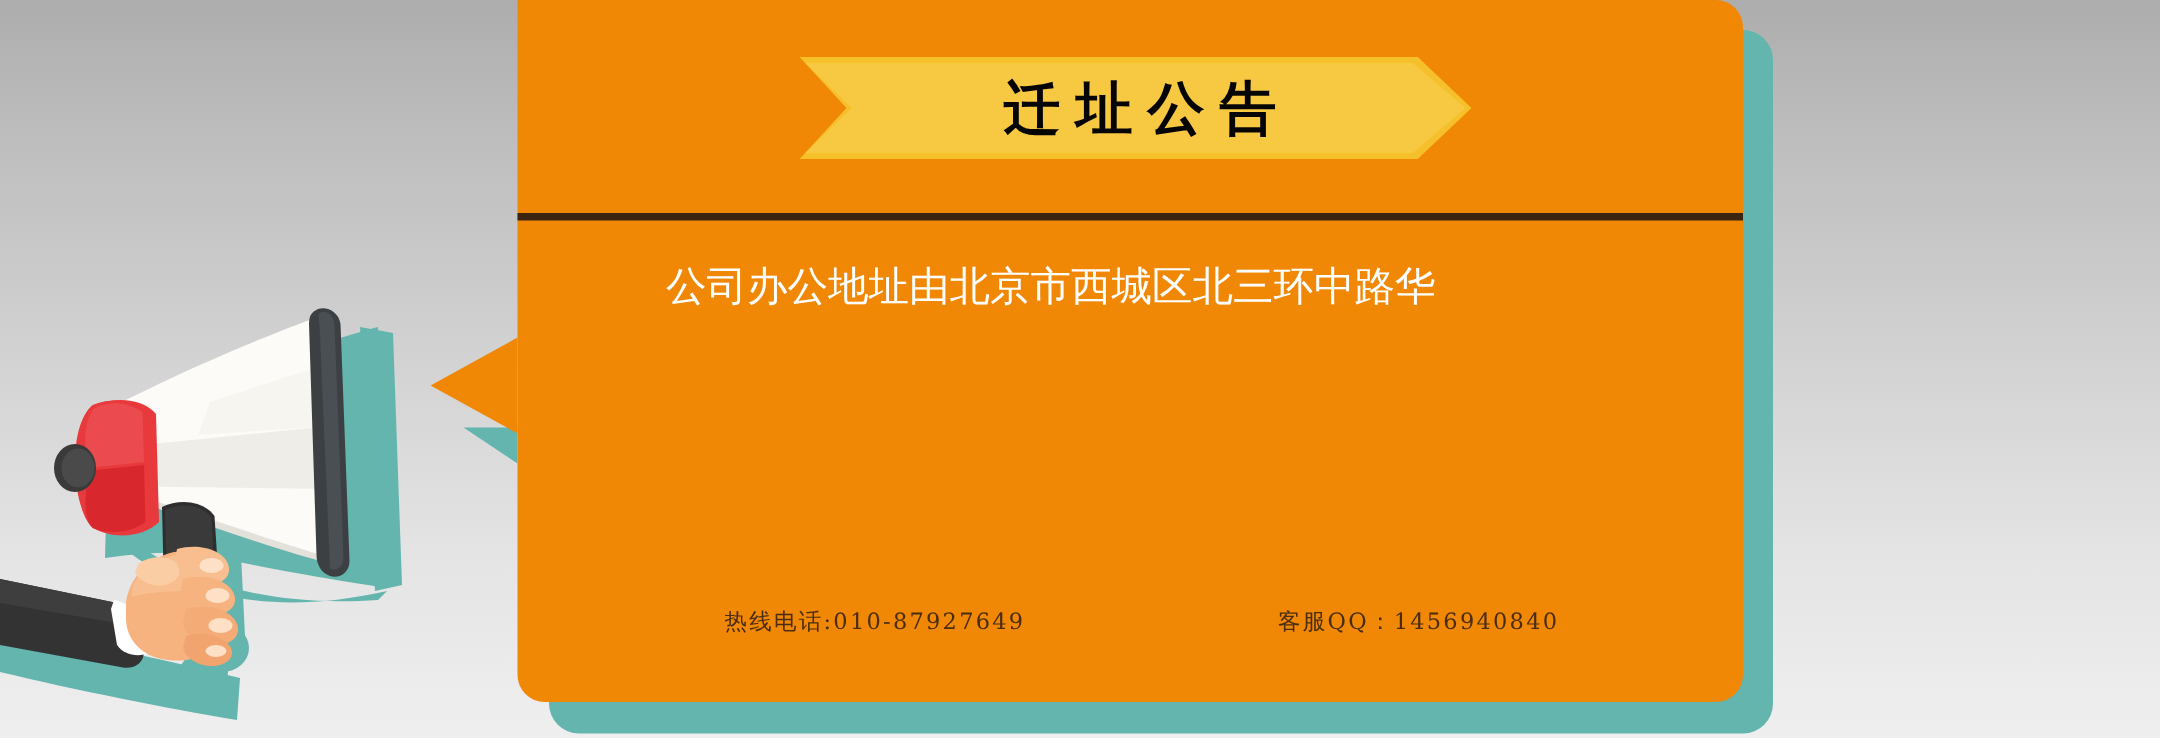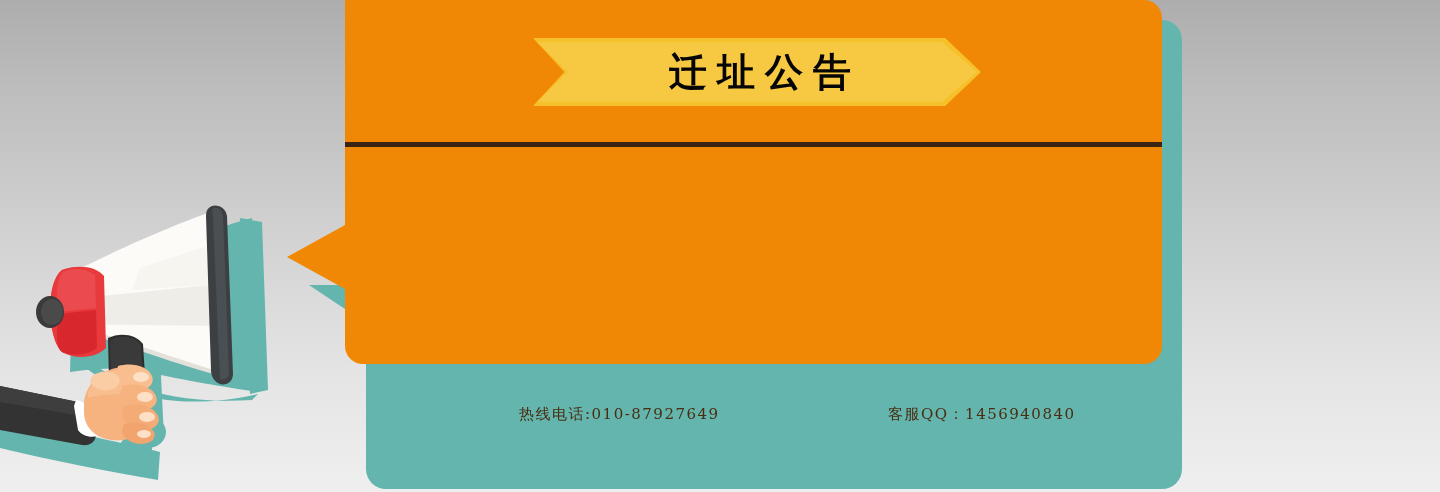--- a/index.html
+++ b/index.html
@@ -18,21 +18,21 @@
   .illustration{position:absolute;left:0;top:180;width:340px;height:312px;}
   .illustration svg{display:block;}
 
   
   .card-shadow{
     position:absolute;left:366px;top:20px;width:816px;height:469px;
     background:#63b5ae;border-radius:20px;
   }
   
   .card{
-    position:absolute;left:345px;top:0px;width:817px;height:364px;
+    position:absolute;left:345px;top:0px;width:817px;height:468px;
     background:#F08806;border-radius:0 18px 18px 18px;
     overflow:visible;
   }
   
   .tail{
     position:absolute;left:-58px;top:225px;width:0;height:0;
     border-style:solid;border-width:32px 58px 32px 0;
     border-color:transparent #F08806 transparent transparent;
   }
   
@@ -84,21 +84,20 @@
 
   
   .footer{
     position:absolute;left:0;top:405px;width:100%;height:32px;
   }
   .footer-item{
     position:absolute;top:0;
     color:#4a2c10;font-size:15px;letter-spacing:1.5px;
     font-family:"DejaVu Serif","Liberation Serif",serif;
     white-space:nowrap;
-    margin-left:36px;
   }
   .footer-hotline{left:138px;}
   .footer-qq{left:507px;}
 </style>
 </head>
 <body>
 
 <div class="stage">
 
   <div class="illustration" style="top:180px;">
@@ -164,20 +163,21 @@
     <div class="ribbon-wrap">
       <div class="ribbon">
         <div class="ribbon-inner"></div>
         <span class="ribbon-title">迁址公告</span>
       </div>
     </div>
 
     <div class="divider"></div>
 
     <div class="body-text">
+      <div class="body-line">公司办公地址由北京市西城区北三环中路华</div>
     </div>
 
     <div class="footer">
       <span class="footer-item footer-hotline">热线电话:010-87927649</span>
       <span class="footer-item footer-qq">客服QQ：1456940840</span>
     </div>
 
   </div>
 </div>
 

